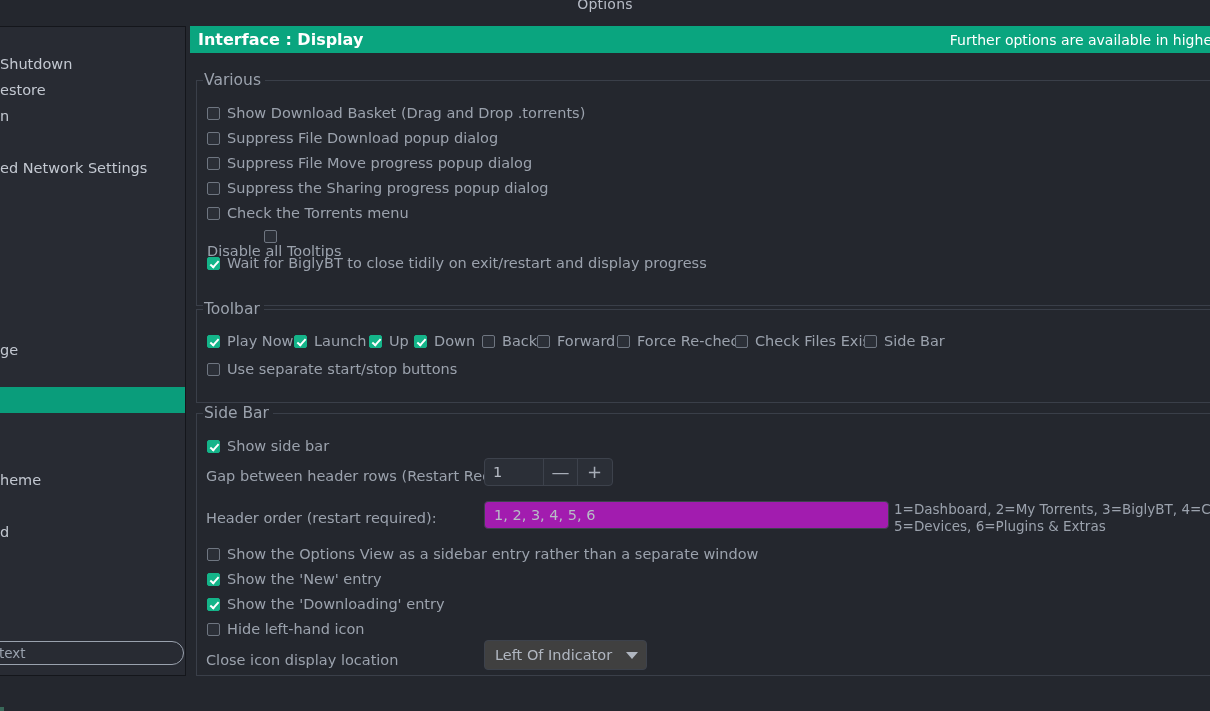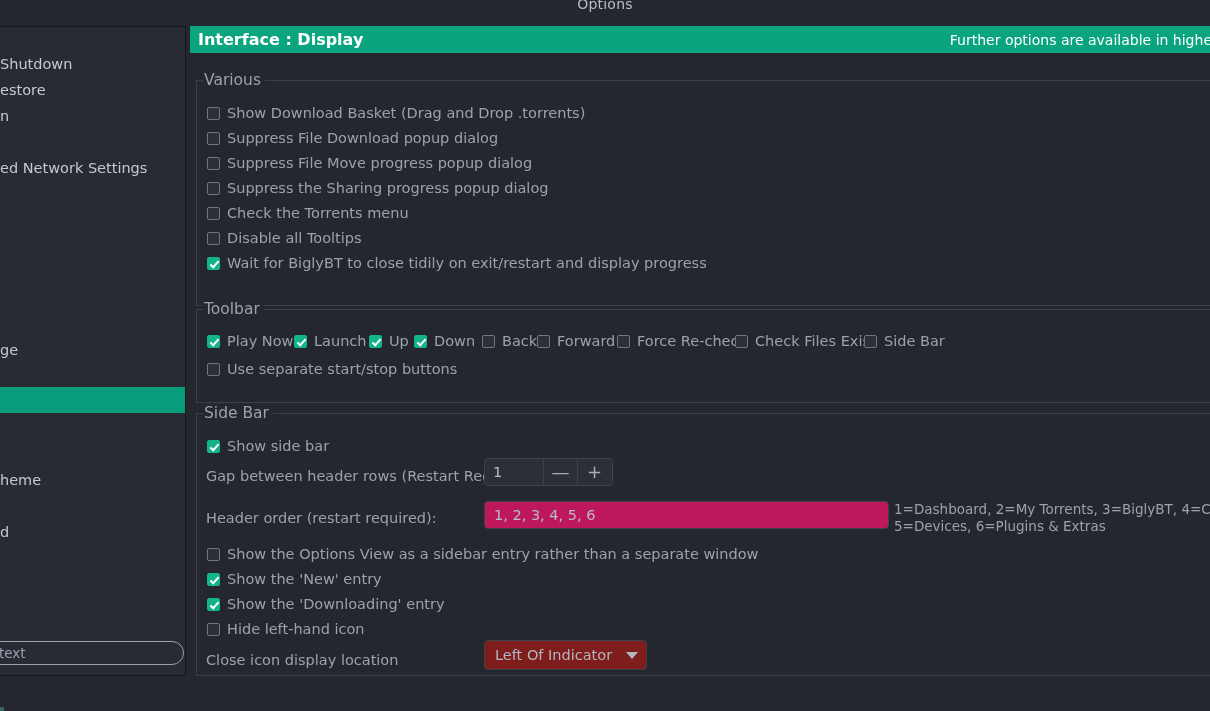--- a/index.html
+++ b/index.html
@@ -214,21 +214,21 @@
     line-height: 1;
     user-select: none;
   }
 
   
   .text-input {
     position: absolute;
     height: 28px;
     border: 1px solid #3d424c;
     border-radius: 4px;
-    background: #be185d;
+    background: #a21caf;
     box-sizing: border-box;
     color: #b8bdc6;
     font-size: 14.5px;
     line-height: 26px;
     padding-left: 9px;
     white-space: nowrap;
     overflow: hidden;
   }
 
   
@@ -239,21 +239,21 @@
     line-height: 16.5px;
     white-space: nowrap;
   }
 
   
   .combo {
     position: absolute;
     height: 30px;
     border: 1px solid #3d424c;
     border-radius: 4px;
-    background: #7f1d1d;
+    background: #404040;
     box-sizing: border-box;
     display: flex;
     align-items: center;
     justify-content: space-between;
     padding: 0 10px 0 10px;
     color: #b0b6c0;
     font-size: 14.5px;
     white-space: nowrap;
   }
   .combo .caret {
@@ -315,21 +315,21 @@
         <span class="cb-label">Suppress File Move progress popup dialog</span>
       </div>
       <div class="cb-row" style="left:10px; top:99px;">
         <span class="cb"></span>
         <span class="cb-label">Suppress the Sharing progress popup dialog</span>
       </div>
       <div class="cb-row" style="left:10px; top:124px;">
         <span class="cb"></span>
         <span class="cb-label">Check the Torrents menu</span>
       </div>
-      <div class="cb-row" style="left:10px; top:149px;">
+      <div class="cb-row" style="left:10px; top:149px;flex-direction:column;">
         <span class="cb"></span>
         <span class="cb-label">Disable all Tooltips</span>
       </div>
       <div class="cb-row" style="left:10px; top:174px;">
         <span class="cb checked"></span>
         <span class="cb-label">Wait for BiglyBT to close tidily on exit/restart and display progress</span>
       </div>
     </div>
 
     <div class="group" style="top:283px; height:94px;">

